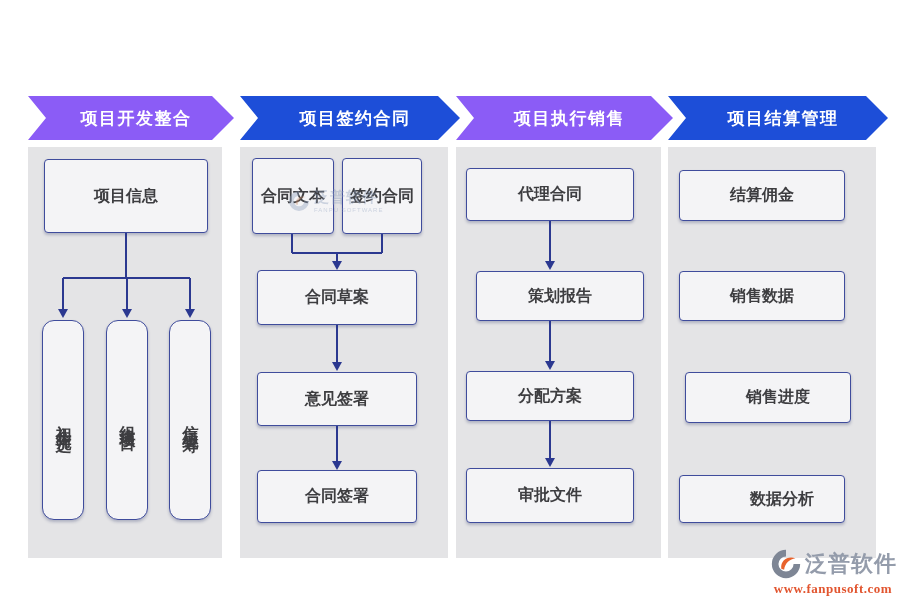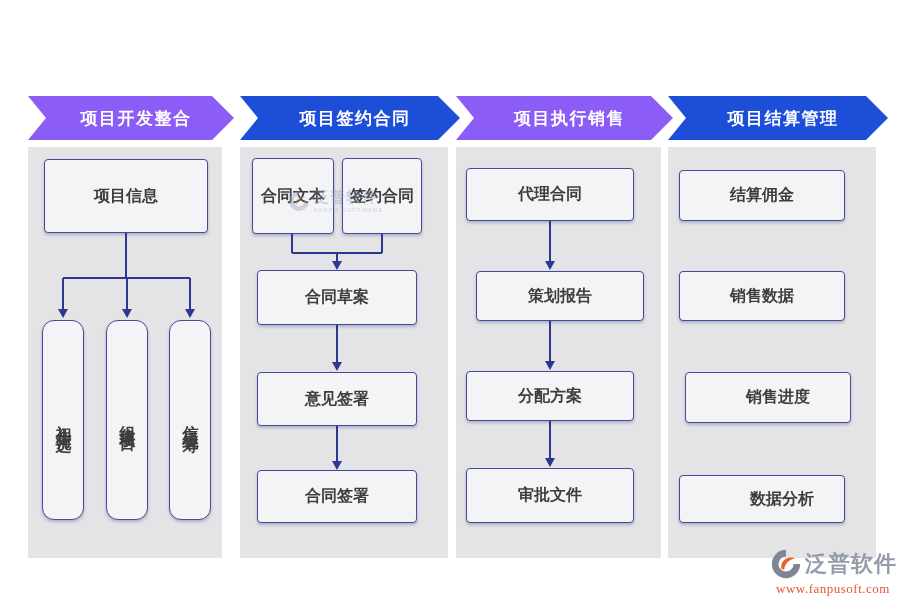--- a/index.html
+++ b/index.html
@@ -43,21 +43,21 @@
   }
   .watermark .wm-text { margin-left:3px; color:#8fa0bd; }
   .watermark .wm-cn { display:block; font-size:15px; font-weight:bold; letter-spacing:1px; }
   .watermark .wm-en { display:block; font-size:6px; letter-spacing:1px; }
   .footer-logo { position:absolute; left:768px; top:547px; width:130px; }
   .logo-row { display:flex; align-items:center; justify-content:center; }
   .logo-name {
     font-size:22px; font-weight:bold; color:#949cab; letter-spacing:1px; margin-left:2px;
   }
   .logo-url {
-    font-family:"Liberation Serif", serif; font-weight:normal; font-size:13px;
+    font-family:"Liberation Serif", serif; font-weight:bold; font-size:13px;
     color:#e2552f; text-align:center; margin-top:0px; letter-spacing:0.5px;
   }
 </style>
 </head>
 <body>
 
 <div class="page">
 
 
   <div class="col" style="left:28px; width:194px;">

